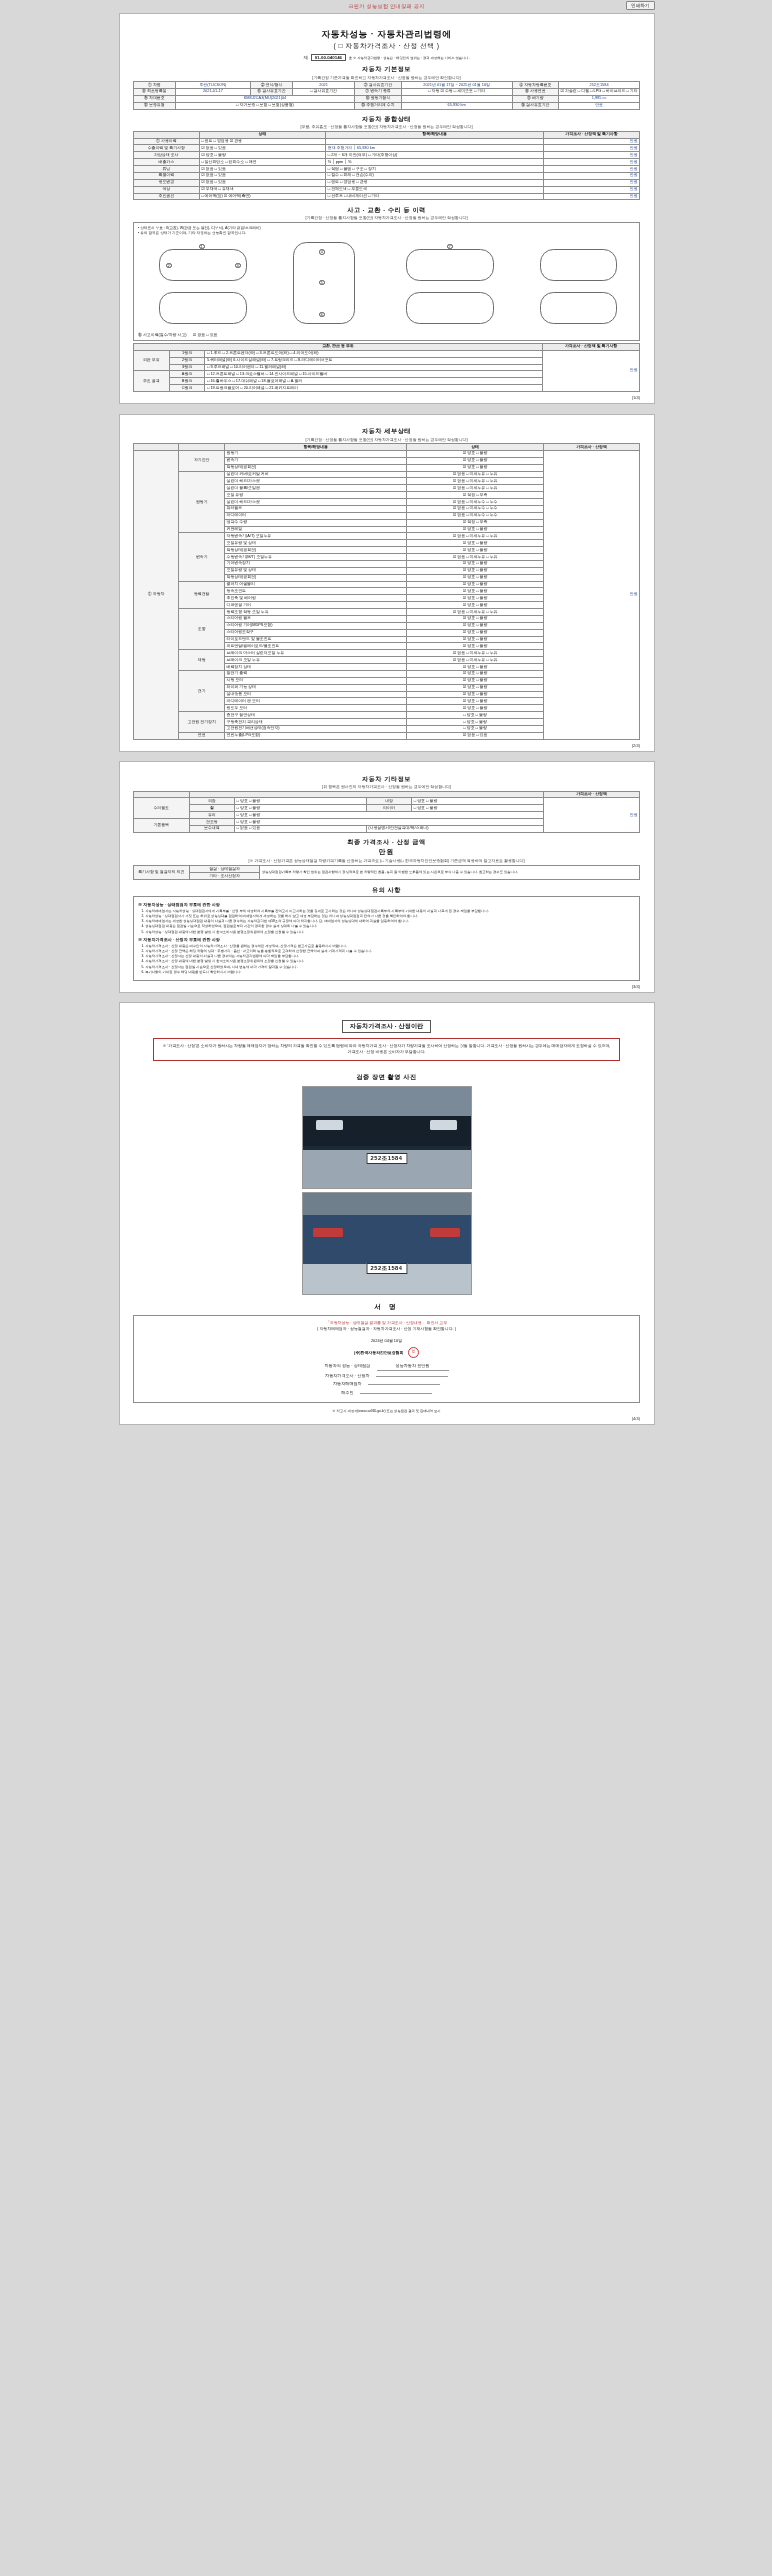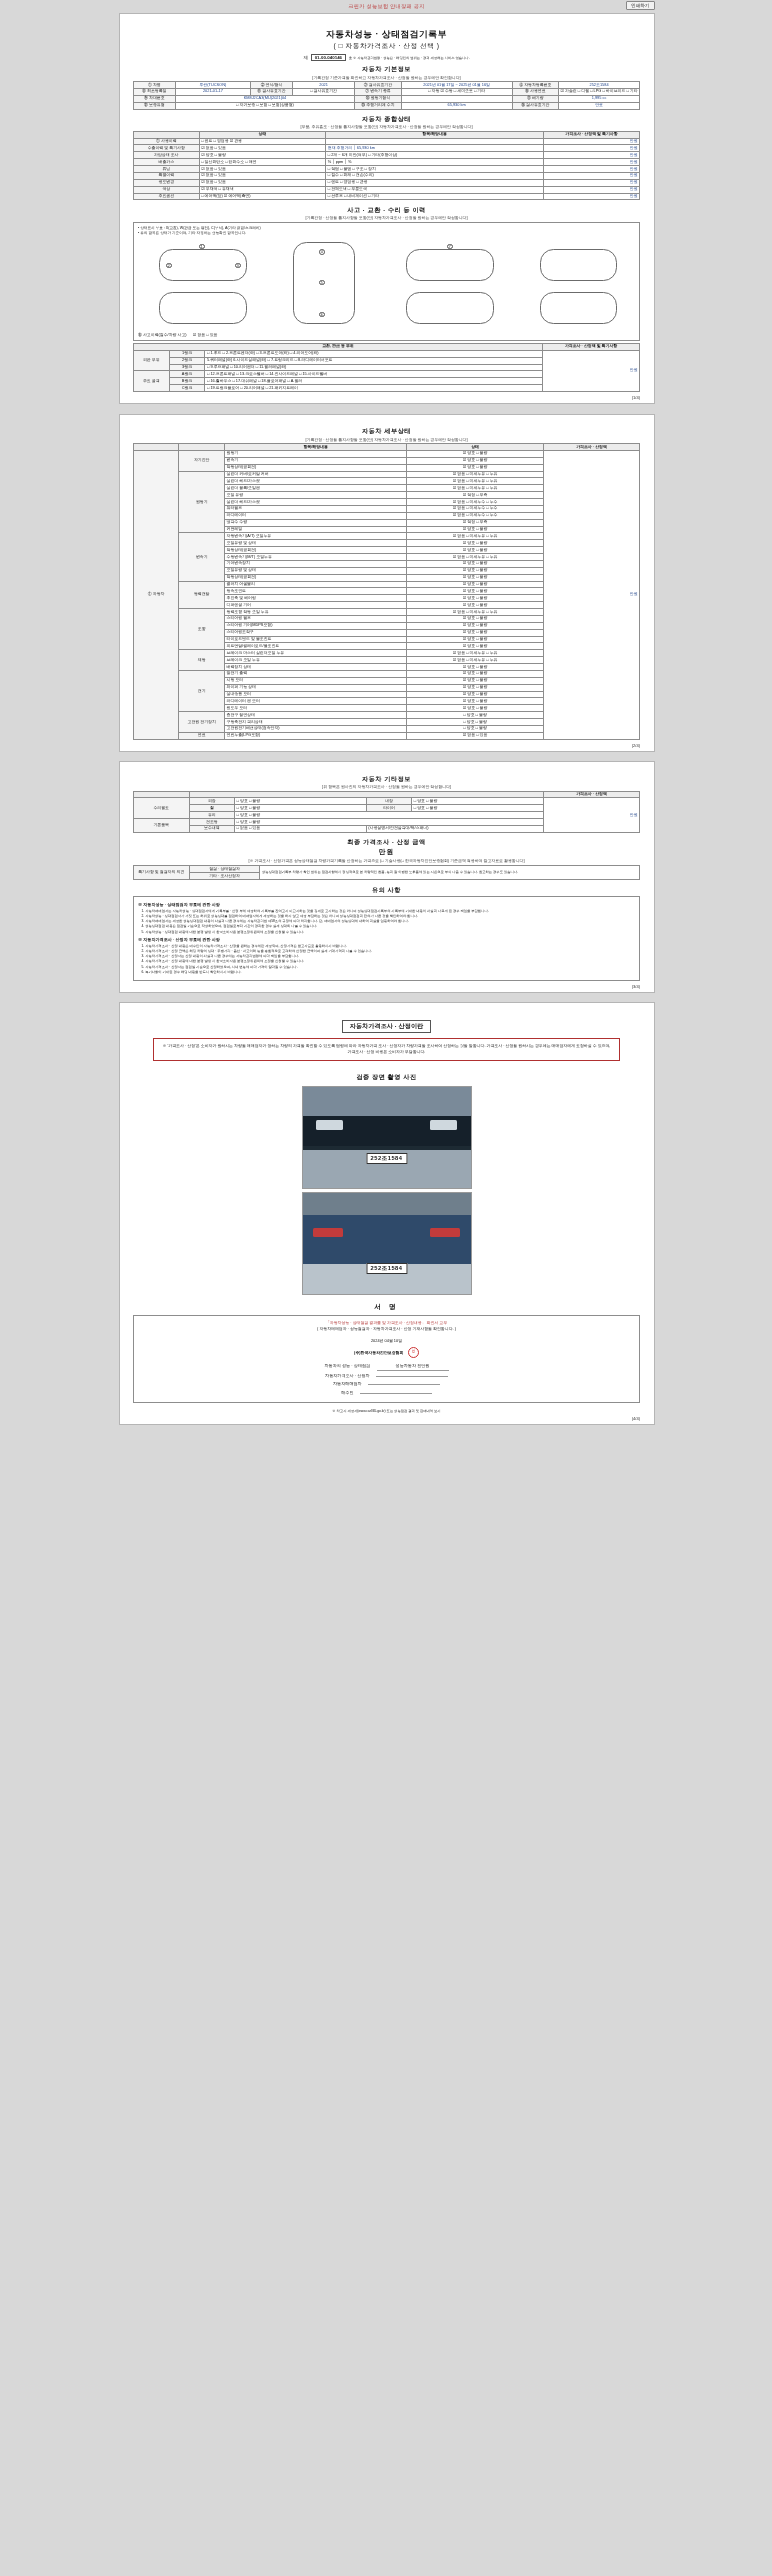--- a/index.html
+++ b/index.html
@@ -202,21 +202,21 @@
 </style>
 </head>
 <body>
 
 <div class="topbar">
   <span class="t">크린카 성능보험 안내장패 공지</span>
   <span class="btn">인쇄하기</span>
 </div>
 
 <div class="page">
-  <h1 class="doc-title">자동차성능 · 상태점검기록부</h1>
+  <h1 class="doc-title">자동차성능 · 자동차관리법령에</h1>
   <div class="doc-sub">( □ 자동차가격조사 · 산정 선택  )</div>
   <div class="doc-line">
     <span>제</span>
     <span class="lawno">01-00-040146</span>
     <span class="xs">호   ※ 자동차관리법령 · 성능은 · 해당인의 범위는 · 경과 제공해는 서비스 없습니다.</span>
   </div>
 
   <div class="sec-title">자동차 기본정보</div>
   <div class="sec-note">[기록간정 기준가격을 확인하고 자동차가격조사 · 산정을 원하는 경우에만 확인합니다]</div>
 

